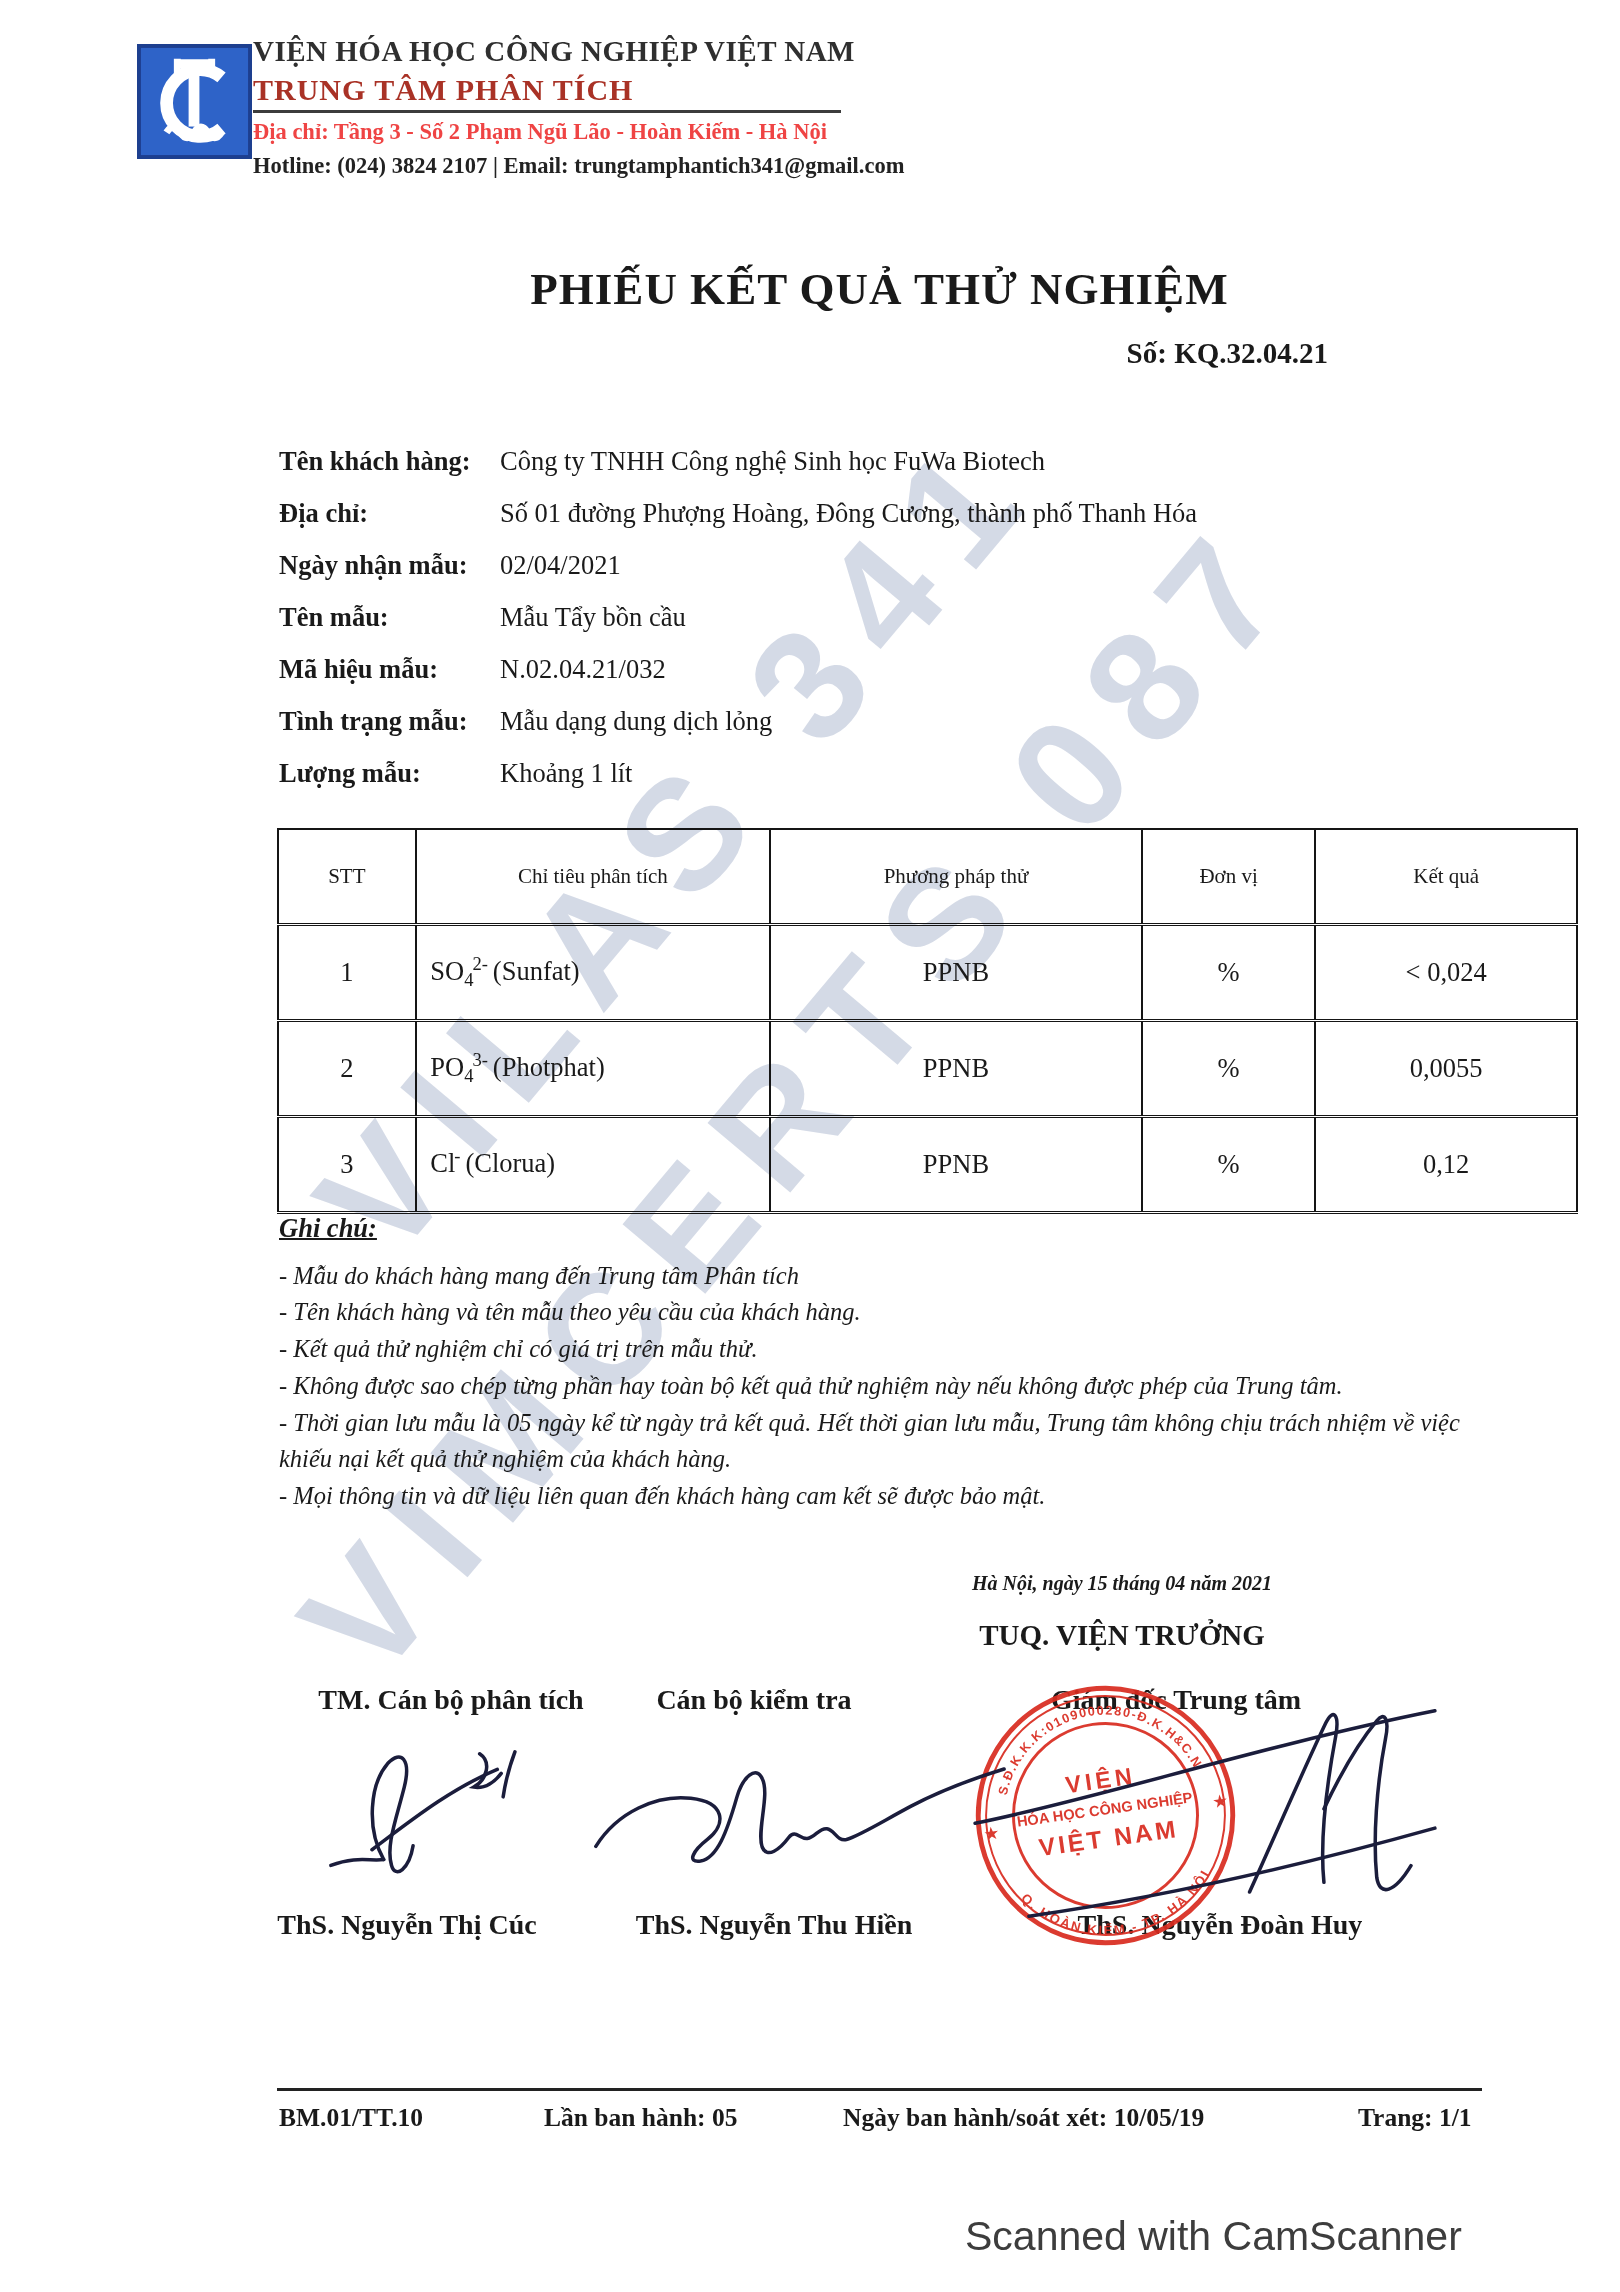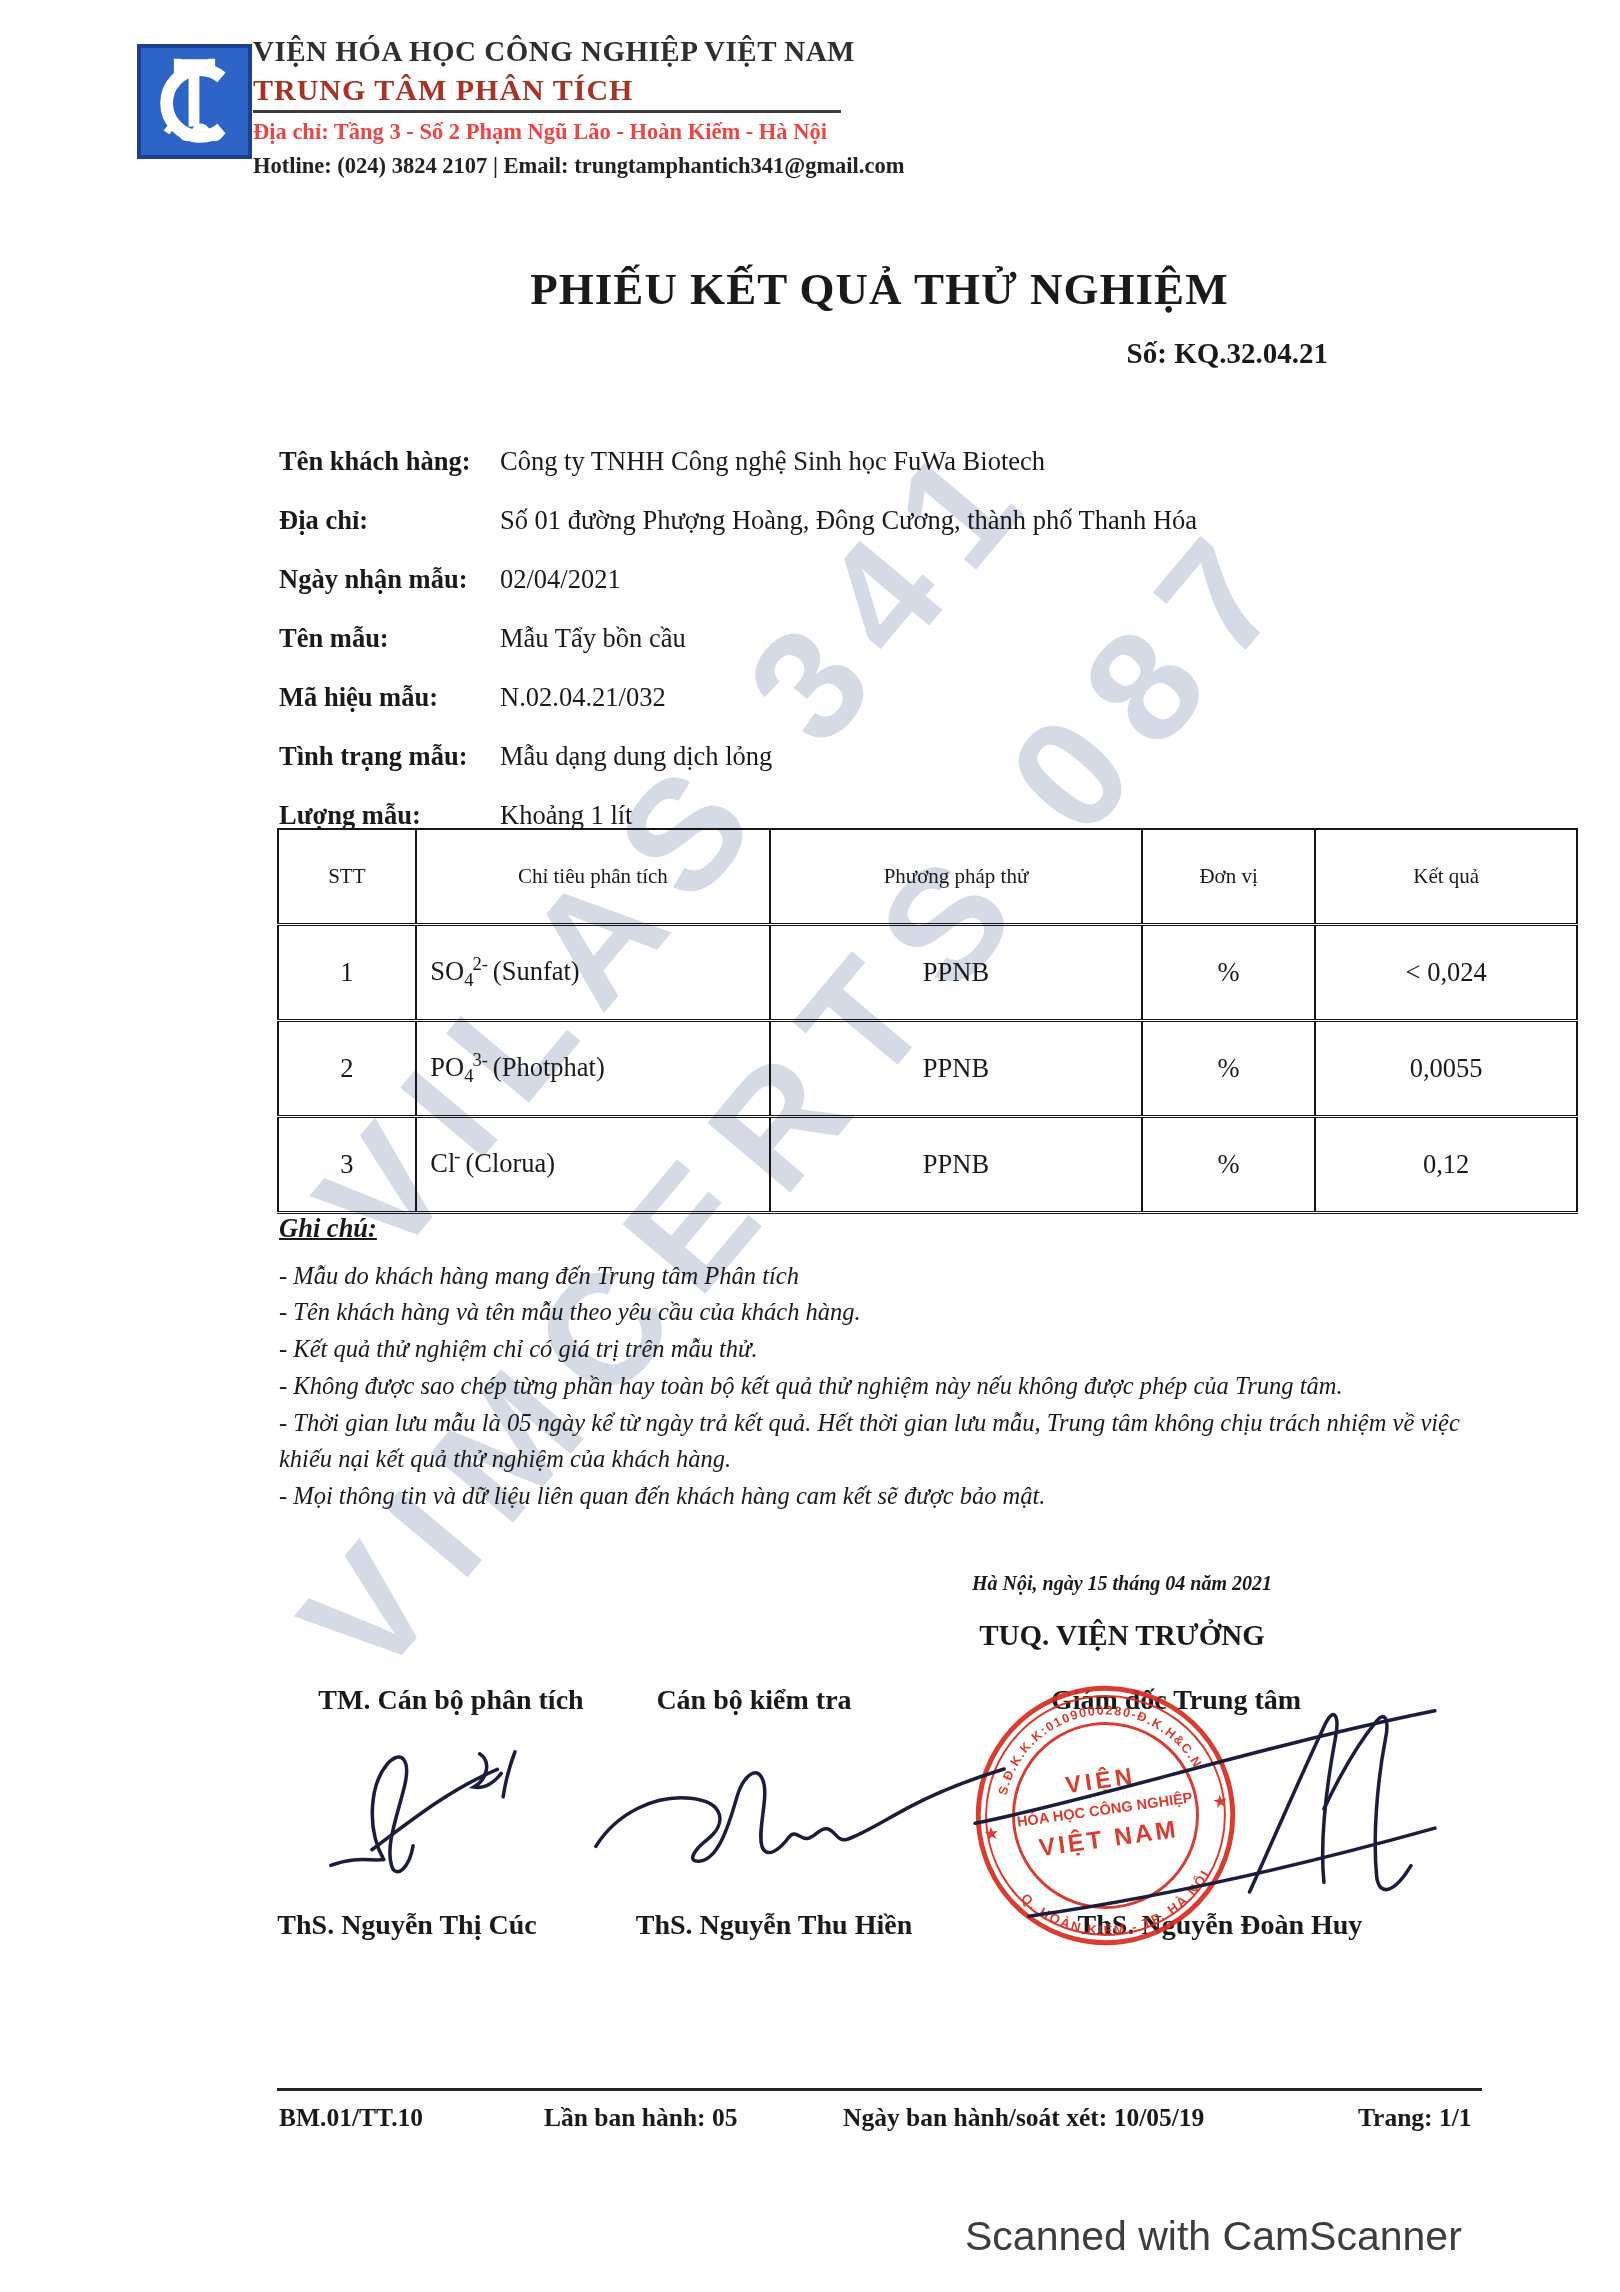--- a/index.html
+++ b/index.html
@@ -21,21 +21,21 @@
   .logo{left:137px;top:44px;width:115px;height:115px;z-index:1;}
   .org-name{left:253px;top:35px;font-size:29px;font-weight:bold;color:#2f2f2f;letter-spacing:0.5px;z-index:1;}
   .center-name{left:253px;top:73px;font-size:30px;font-weight:bold;color:#a93226;letter-spacing:1px;z-index:1;}
   .head-rule{left:253px;top:110px;width:588px;height:2.9px;background:#3c3c3c;z-index:1;}
   .addr{left:253px;top:119px;font-size:22.5px;font-weight:bold;color:#ef4444;z-index:1;}
   .contact{left:253px;top:153px;font-size:22.5px;font-weight:bold;color:#222;z-index:1;}
   
   .doc-title{left:279px;top:263px;width:1201px;text-align:center;font-size:45px;font-weight:bold;letter-spacing:1px;z-index:1;}
   .doc-number{left:279px;top:337px;width:1049px;text-align:right;font-size:29px;font-weight:bold;z-index:1;}
   
-  .info{left:279px;top:446px;width:1127px;display:grid;grid-template-columns:221px 1fr;row-gap:28px;font-size:26.5px;z-index:1;}
+  .info{left:279px;top:446px;width:1127px;display:grid;grid-template-columns:221px 1fr;row-gap:21px;font-size:26.5px;z-index:1;}
   .info .lbl{font-weight:bold;}
   
   .results{left:277px;top:828px;width:1205px;border-collapse:collapse;table-layout:fixed;font-size:26.5px;z-index:1;}
   .results th,.results td{border-left:2px solid #151515;border-right:2px solid #151515;padding:0 9.8px;background:transparent;}
   .results th{border-top:2.9px solid #151515;border-bottom:3.9px double #151515;font-weight:normal;font-size:21px;height:93px;}
   .results td{border-bottom:3.9px double #151515;height:93px;text-align:center;}
   .results td.param{text-align:left;padding-left:13.7px;}
   .results .c-stt{width:116px;} .results .c-param{width:333px;} .results .c-method{width:350px;}
   .results .c-unit{width:152px;} .results .c-result{width:240px;}
   .results sub{font-size:18.6px;} .results sup{font-size:18.6px;margin-left:-1px;}

